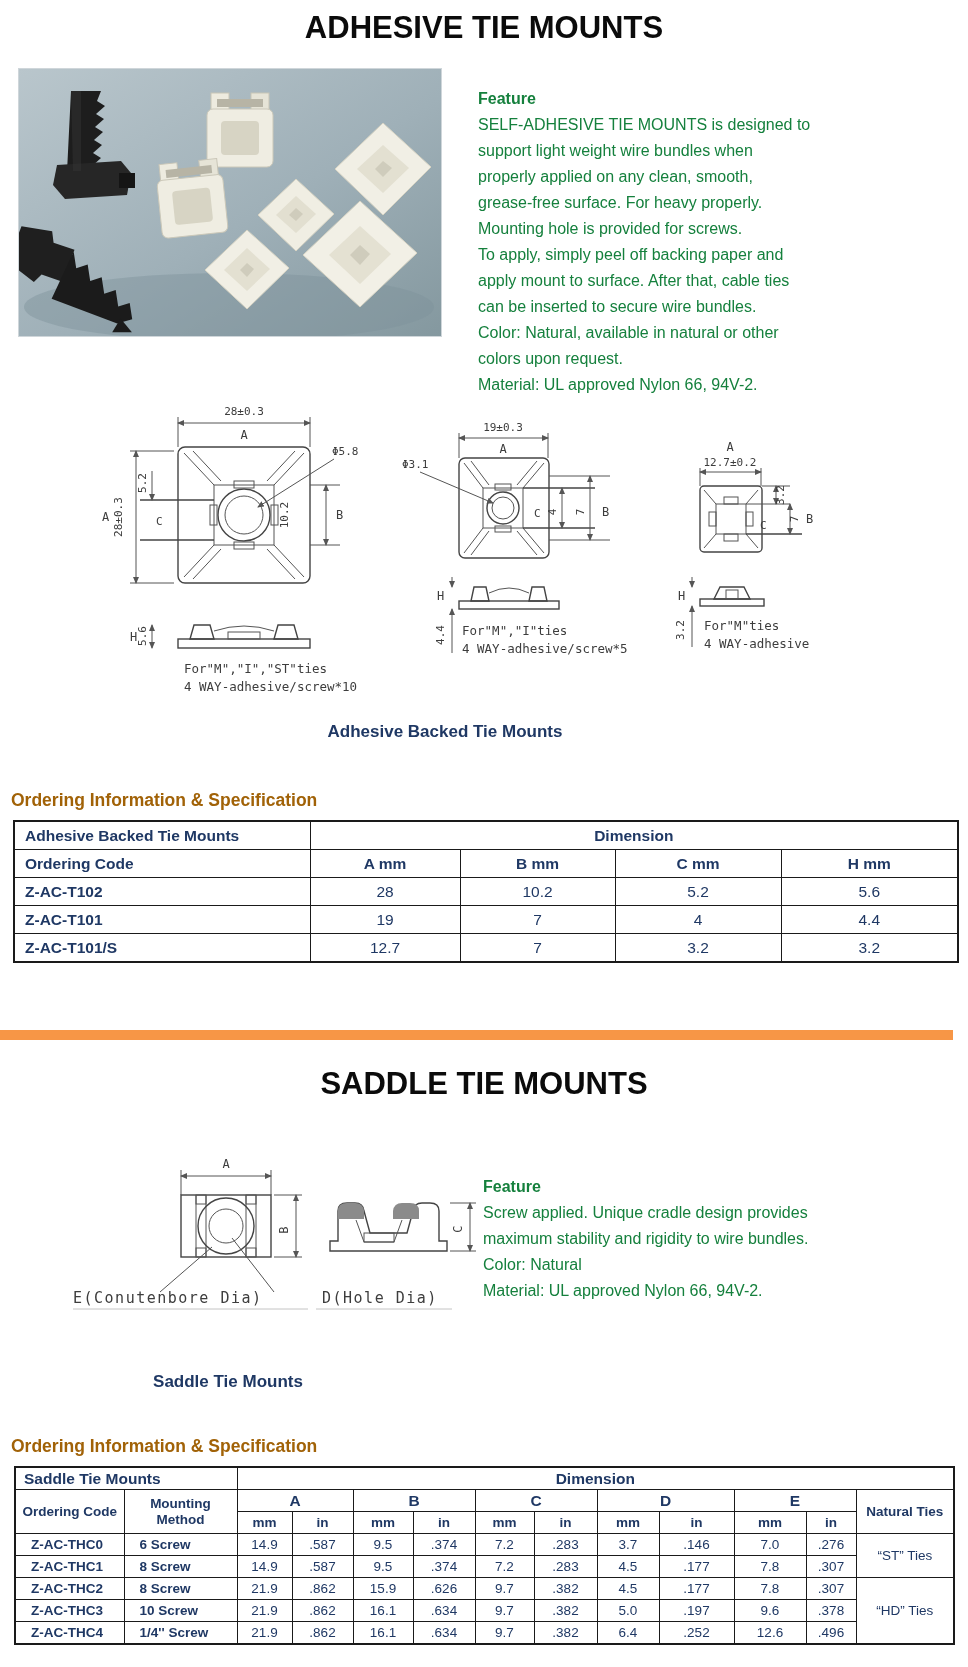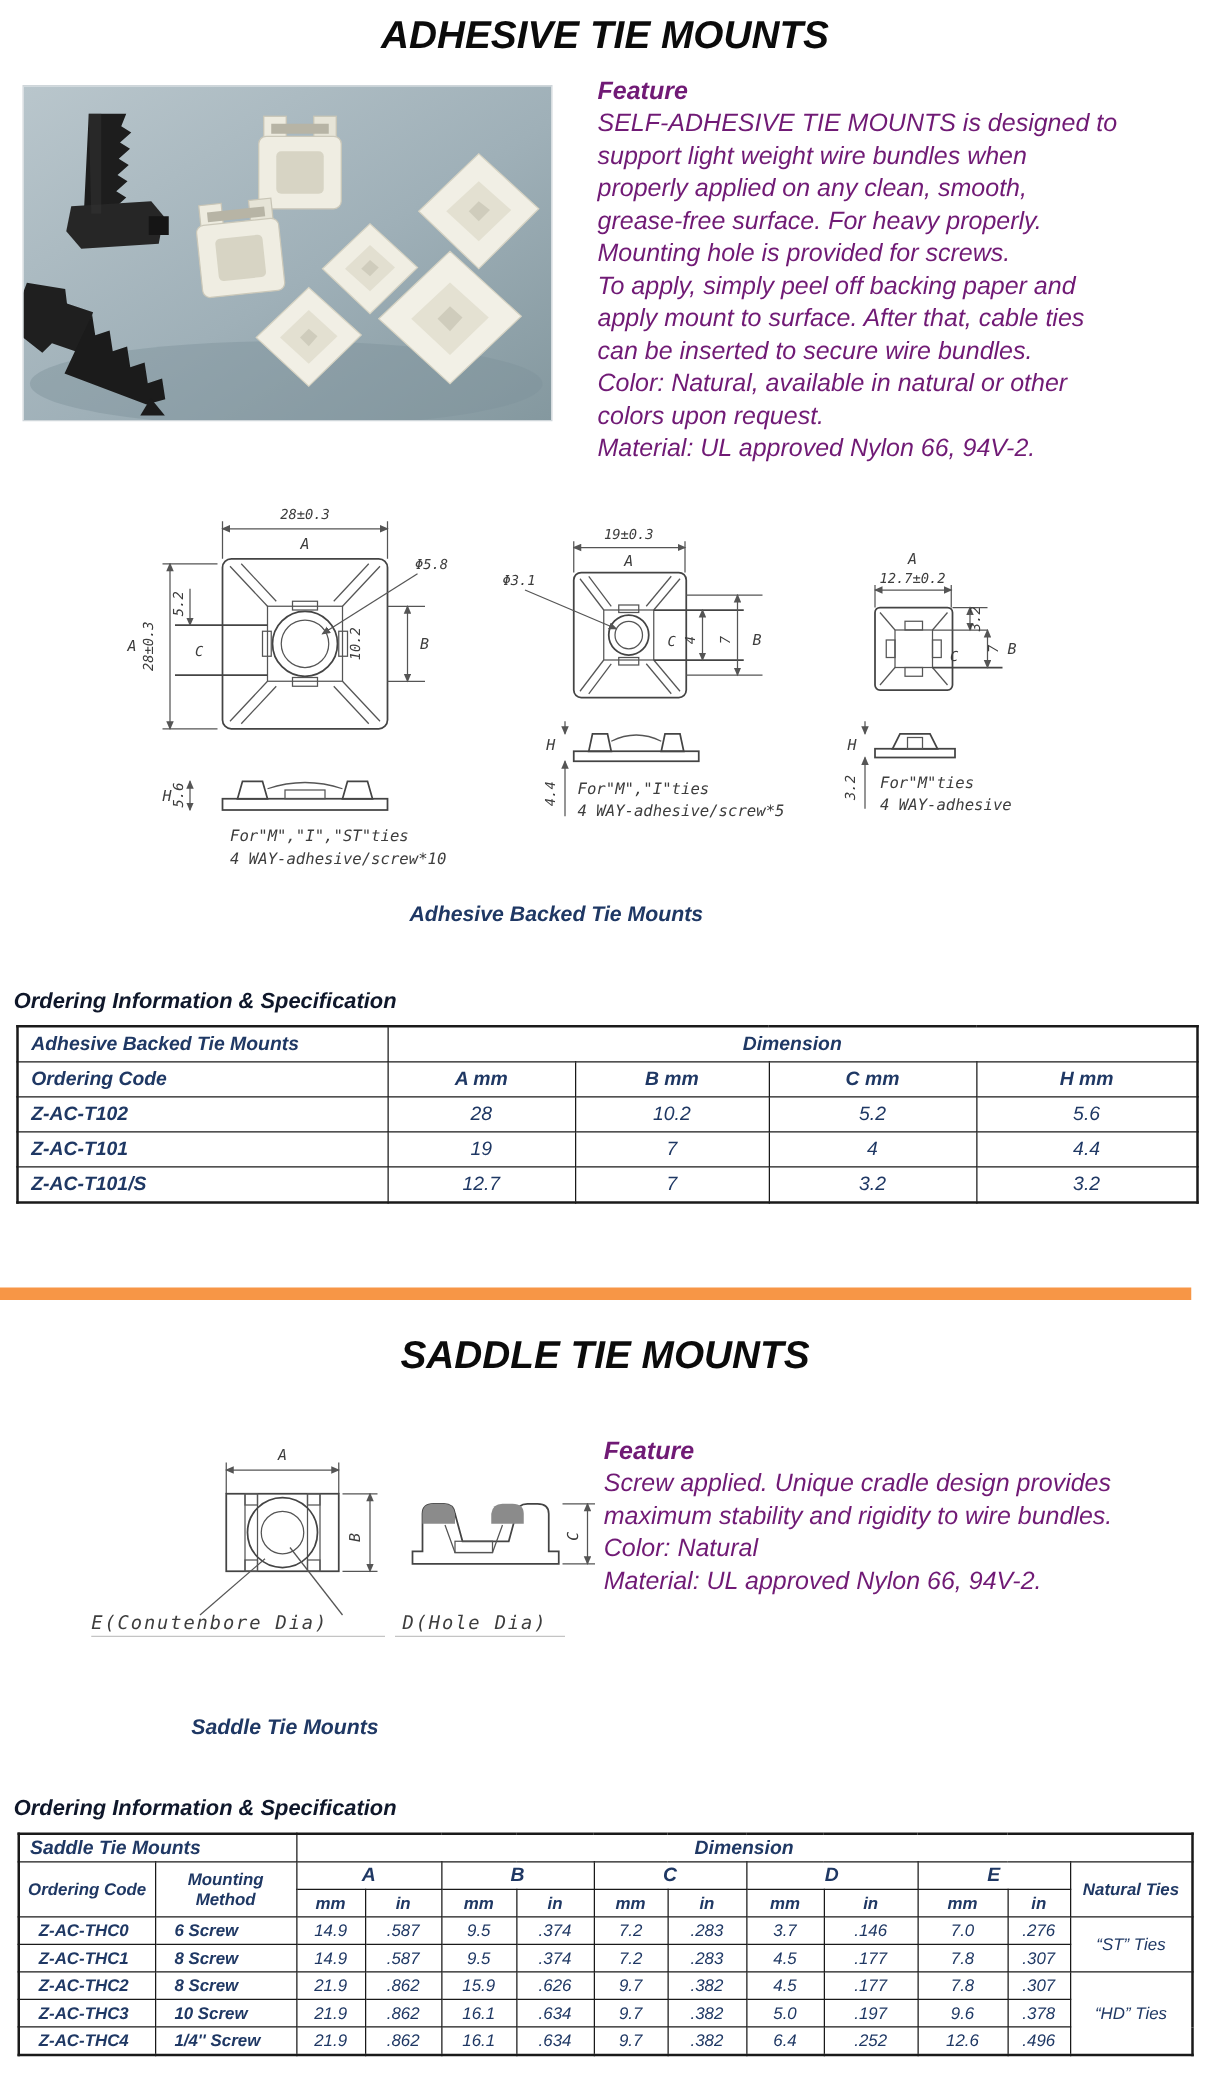--- a/index.html
+++ b/index.html
@@ -1,24 +1,24 @@
 <!DOCTYPE html>
 <html><head>
 <meta charset="utf-8">
 <style>
   html,body{margin:0;padding:0;background:#ffffff;}
   .page{position:relative;width:968px;height:1667px;background:#ffffff;overflow:hidden;
-        font-family:"Liberation Sans",sans-serif;color:#1F3864;font-style:italic;}
+        font-family:"Liberation Sans",sans-serif;color:#1F3864;}
   .abs{position:absolute;}
   .sec-title{width:968px;text-align:center;font-size:31px;font-weight:800;
              color:#0b0b0b;letter-spacing:0px;}
-  .feature{font-size:20px;line-height:26px;color:#701a75;}
+  .feature{font-size:16px;line-height:26px;color:#15803d;margin-top:26px;}
   .feature .fhead{font-weight:700;}
   .caption{font-size:17px;font-weight:700;color:#1F3864;text-align:center;}
-  .ord-head{font-size:17.5px;font-weight:700;color:#0f172a;}
+  .ord-head{font-size:17.5px;font-weight:700;color:#a16207;}
   table.spec{border-collapse:collapse;table-layout:fixed;border:2px solid #1a1a1a;
              color:#1F3864;}
   table.spec td{border:1px solid #1a1a1a;overflow:hidden;white-space:nowrap;
                 padding:0 4px;text-align:center;}
   table.t1 td{height:27px;font-size:15.5px;}
   table.t1 td.lf{text-align:left;padding-left:10px;font-weight:700;}
   table.t1 td.hd{font-weight:700;}
   table.t2 td{font-size:13.5px;height:21px;}
   table.t2 td.lf{text-align:left;padding-left:15px;font-weight:700;white-space:normal;}
   table.t2 td.hd{font-weight:700;white-space:normal;line-height:1.15;}

